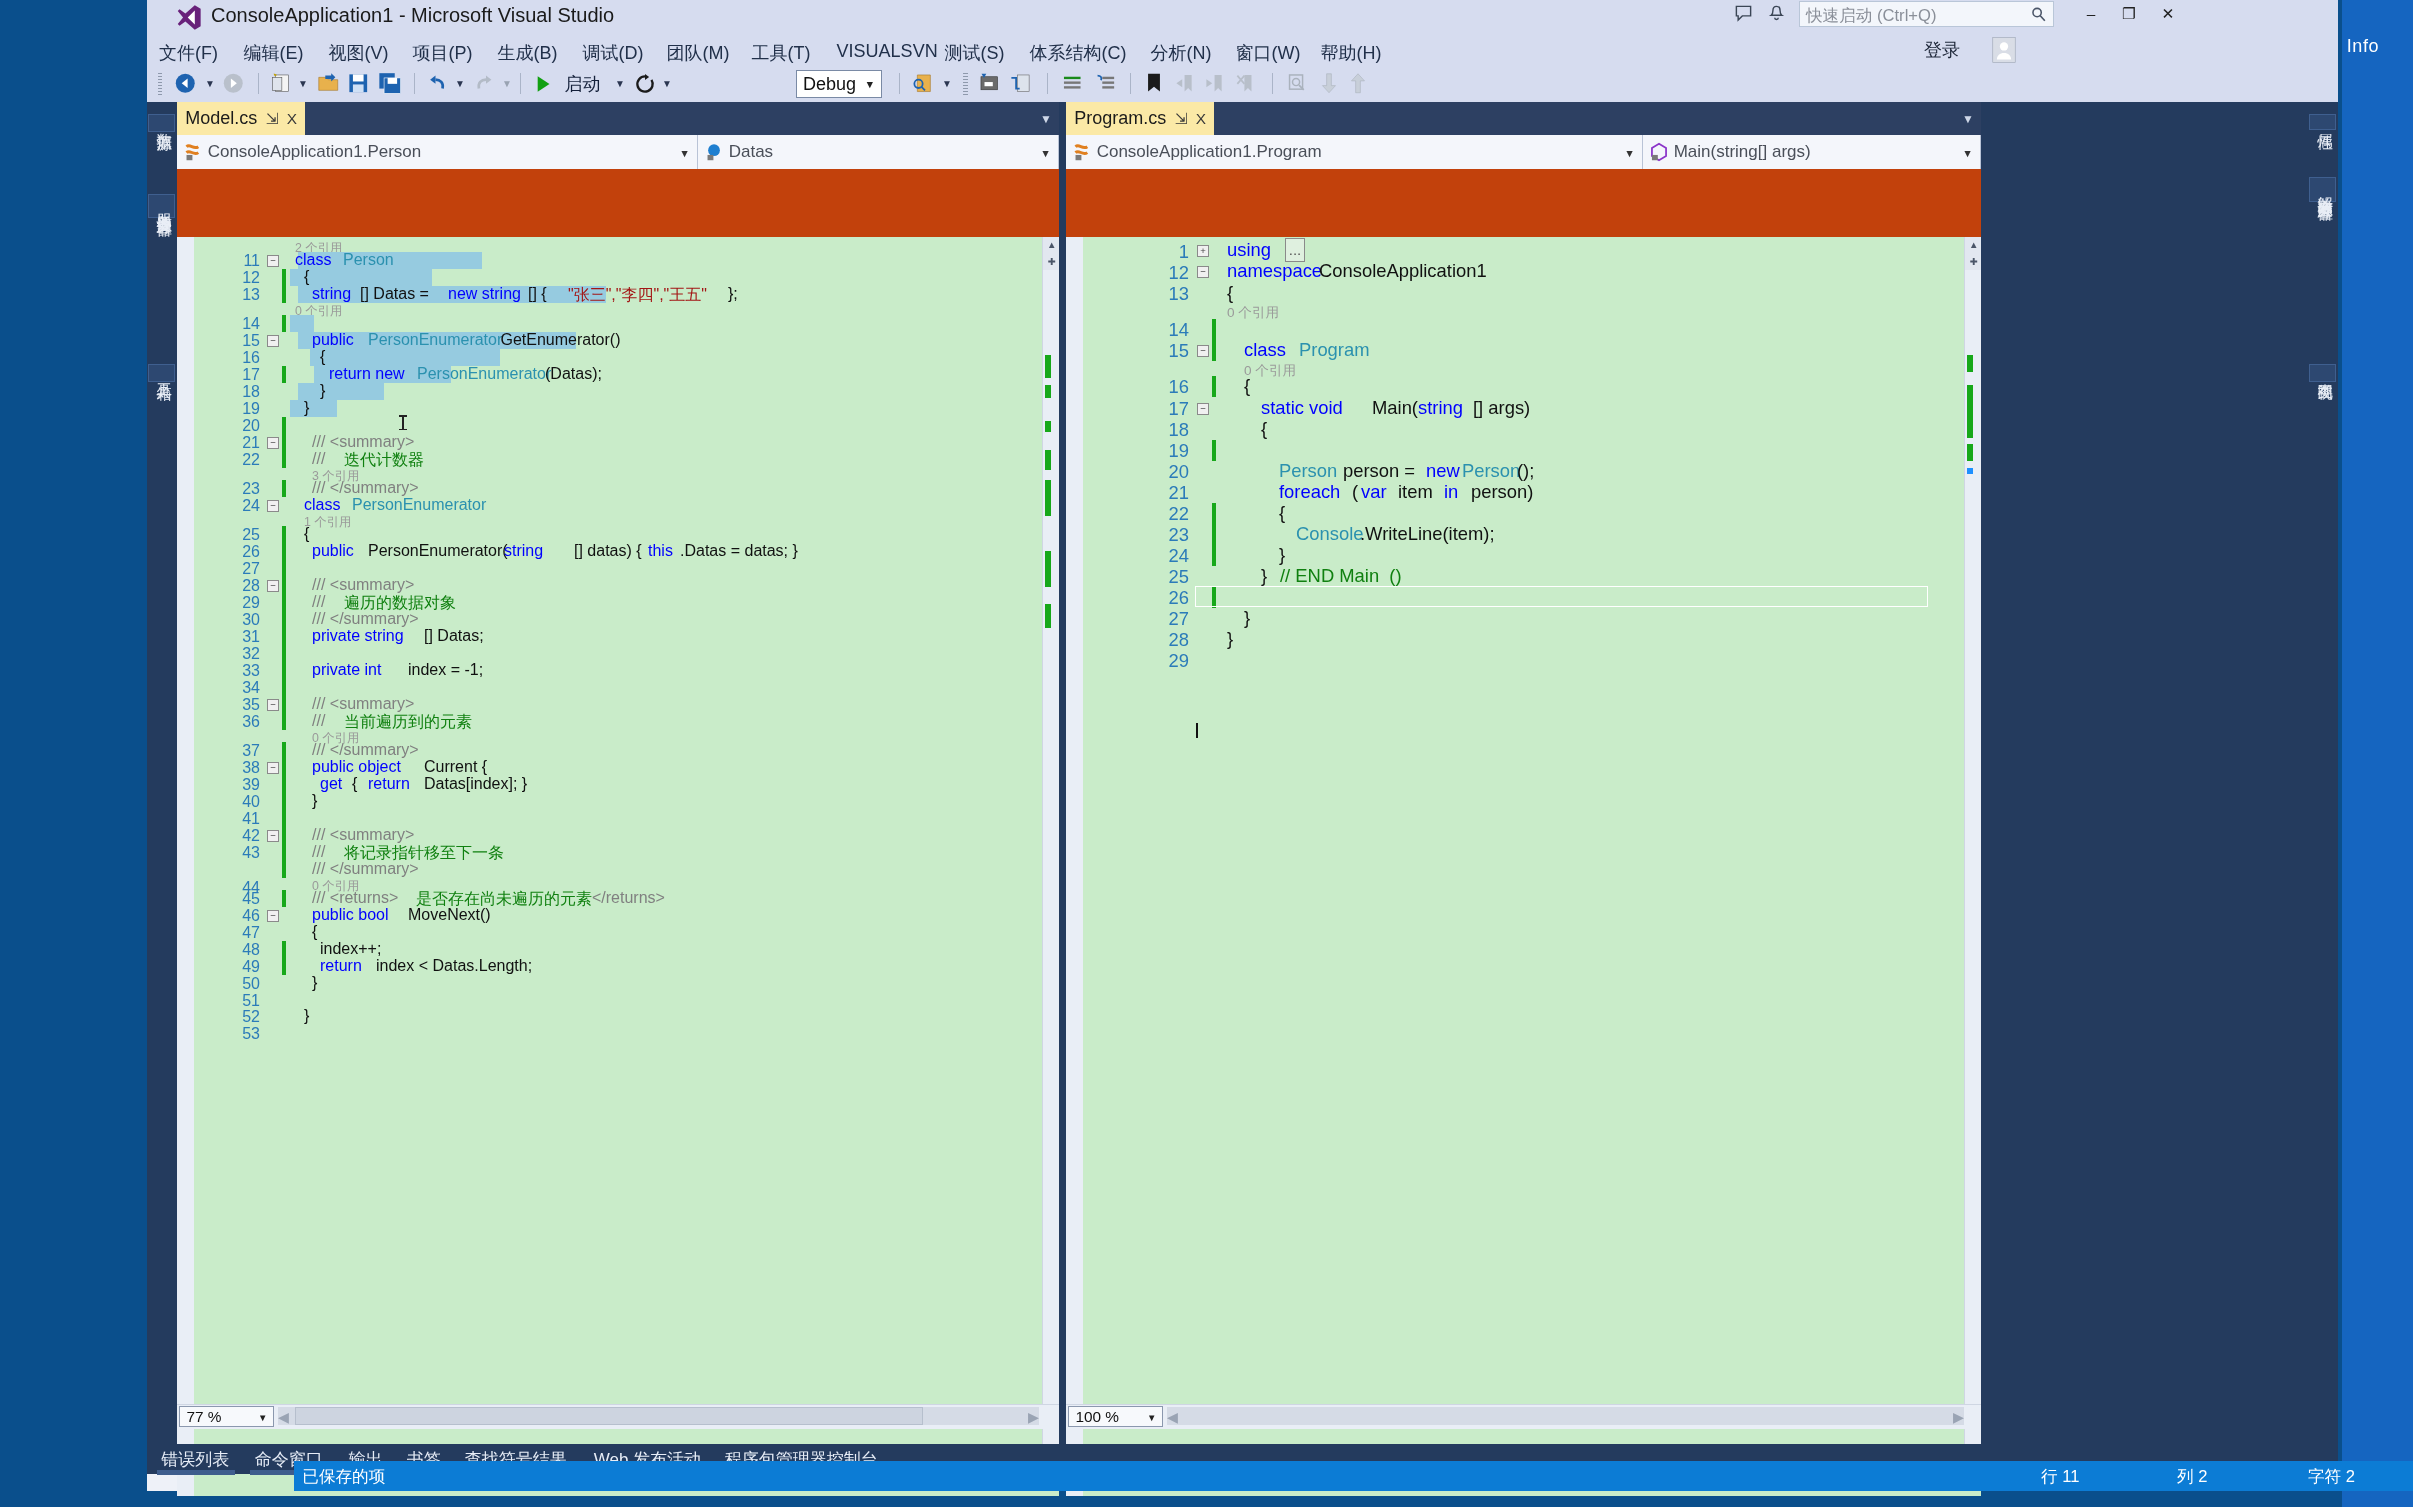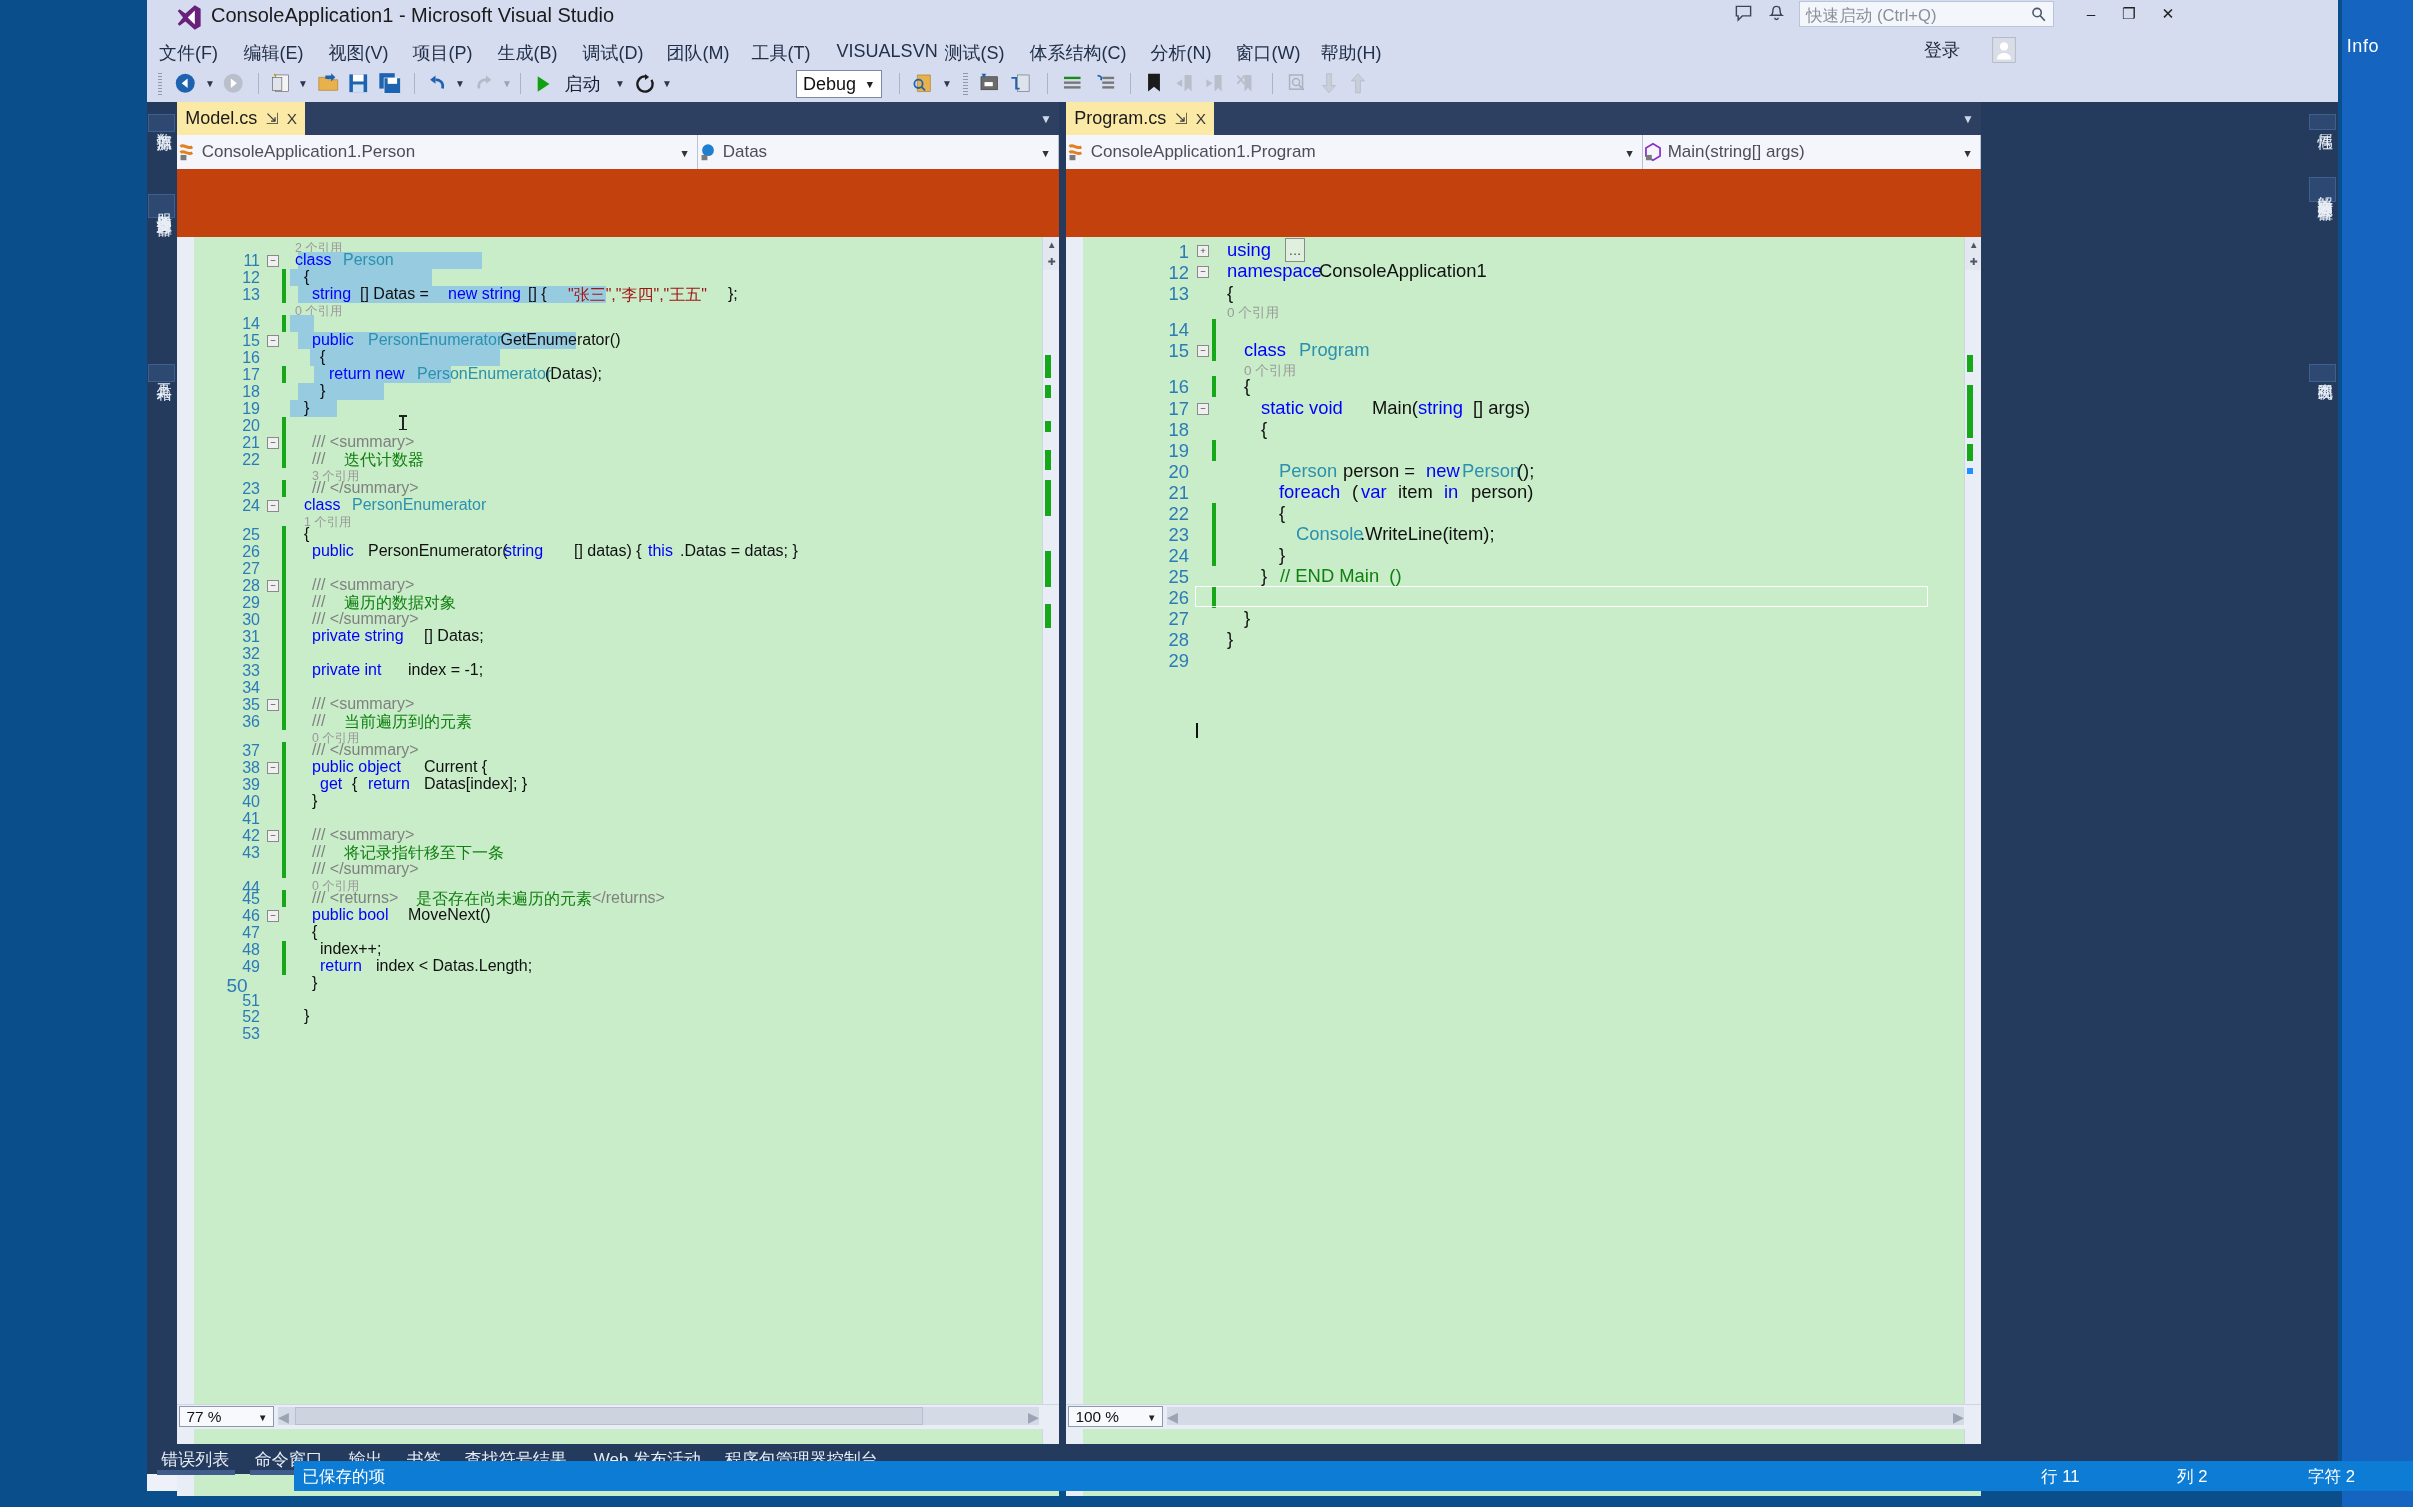--- a/index.html
+++ b/index.html
@@ -56,21 +56,21 @@
   #pane-left { left:30px; width:882px; height:1327px; }
   #pane-right{ left:919px; width:915px; height:1327px; }
 
   .tabstrip { position:relative; height:33px; background:#2d4062; }
   .doctab { position:absolute; left:0; top:0; height:33px; background:#fbe9a6; display:flex; align-items:center; padding:0 8.3px; }
   .doctab .fname { font-size:18px; color:#1b1b1b; }
   .doctab .pin, .doctab .xx { font-size:15.4px; color:#3a3a3a; margin-left:8.3px; }
   .tabstrip .tb-chev { position:absolute; right:7.1px; top:9.5px; font-size:12px; color:#cfd8e8; }
 
   .navbar { position:relative; height:34px; background:#e3e8f2; border-bottom:0.6px solid #b9c3d6; display:flex; }
-  .navcombo { position:relative; height:34px; border-right:0.6px solid #b9c3d6; background:#f4f6fb; display:flex; align-items:center; }
+  .navcombo { position:relative; height:34px; border-right:0.6px solid #b9c3d6; background:#f4f6fb; display:flex; align-items:center; padding-left:6px;}
   .navcombo .nicon{ width:20px; height:20px; margin-right:4.7px; position:relative;}
   .navcombo .ntxt { font-size:17px; color:#4a4f59; white-space:nowrap; }
   .navcombo .ncar { position:absolute; right:7.1px; top:12px; font-size:10.7px; color:#333; }
 
   .codearea { position:relative; background:#c9ecc9; overflow:hidden; }
   .gutter-bg { position:absolute; left:0; top:0; width:16.6px; height:100%; background:#e9eef6; }
   .codeline { position:absolute; left:0; width:100%; height:17px; font-family:"Liberation Sans", sans-serif; }
   .lnum { position:absolute; width:46px; text-align:right; font-size:16px; color:#2b7bb9; }
   .chg { position:absolute; width:4.1px; height:17px; }
   .chg.green{ background:#17a81a; }
@@ -637,21 +637,21 @@
             <div class="lnum" style="left: 37px; font-size: 16px; top: 0px;">48</div>
             <div class="code n" style="left: 143px; top: -1.2px; font-size: 16px;">index++;</div>
           </div>
           <div class="codeline" style="top: 721px; height: 17px;">
             <div class="chg green" style="left: 105px; height: 17px;"></div>
             <div class="lnum" style="left: 37px; font-size: 16px; top: 0px;">49</div>
             <div class="code k" style="left: 143px; top: -1.2px; font-size: 16px;">return </div>
             <div class="code n" style="left: 199px; top: -1.2px; font-size: 16px;">index &lt; Datas.Length;</div>
           </div>
           <div class="codeline" style="top: 738px; height: 17px;">
-            <div class="lnum" style="left: 37px; font-size: 19px; top: 0px; text-align: center;">50</div>
+            <div class="lnum" style="left: 37px; font-size: 16px; top: 0px;">50</div>
             <div class="code n" style="left: 135px; top: -1.2px; font-size: 16px;">}</div>
           </div>
           <div class="codeline" style="top: 755px; height: 17px;">
             <div class="lnum" style="left: 37px; font-size: 16px; top: 0px;">51</div>
           </div>
           <div class="codeline" style="top: 771px; height: 17px;">
             <div class="lnum" style="left: 37px; font-size: 16px; top: 0px;">52</div>
             <div class="code n" style="left: 127px; top: -1.2px; font-size: 16px;">}</div>
           </div>
           <div class="codeline" style="top: 788px; height: 17px;">

